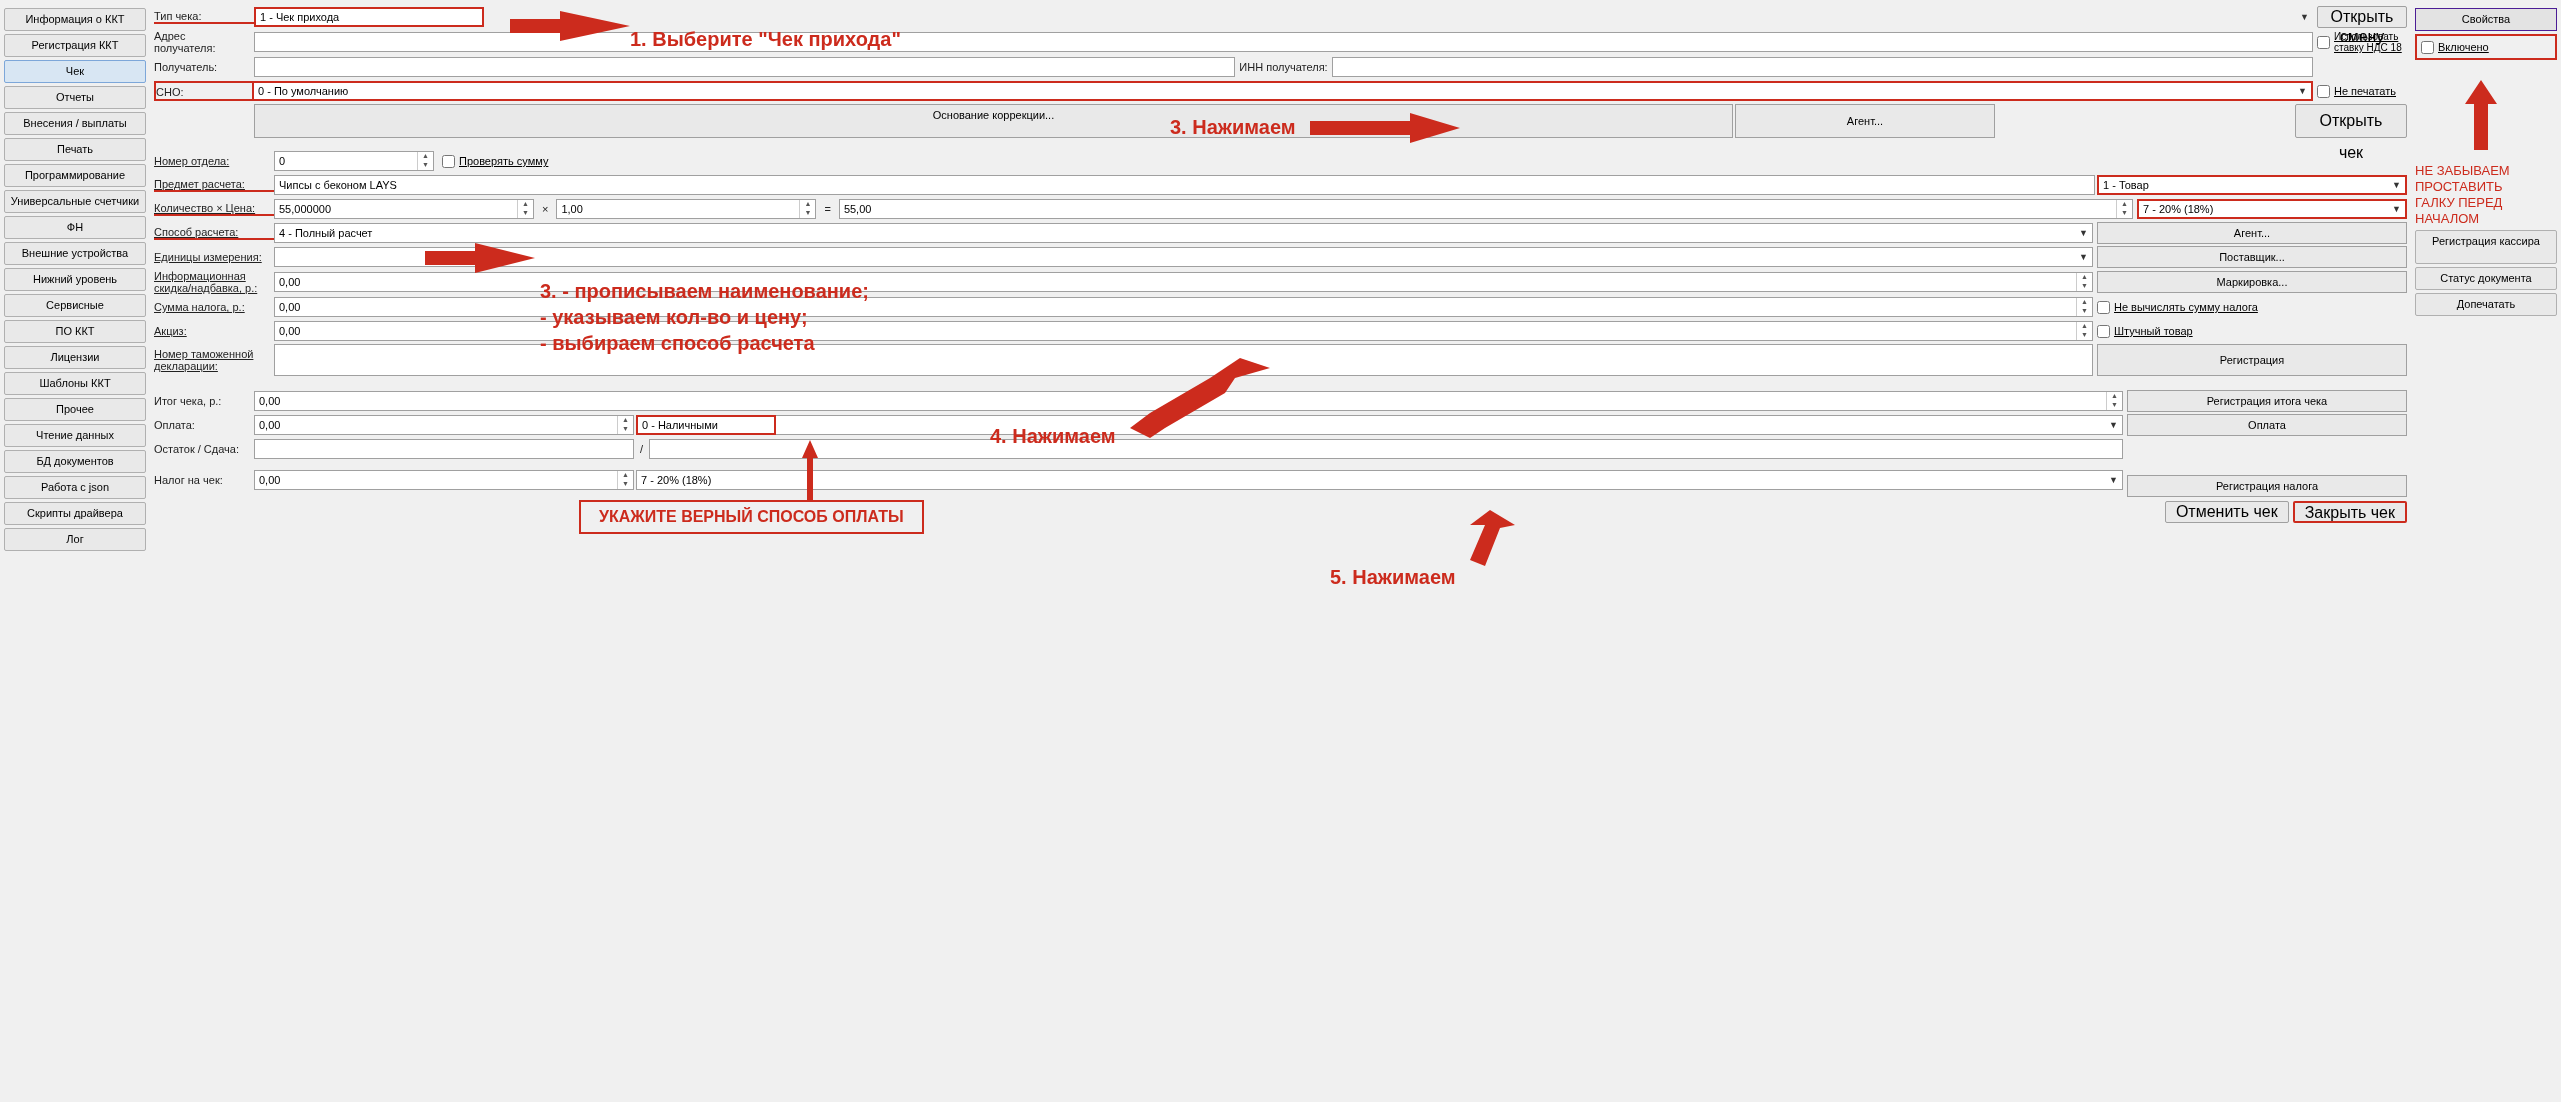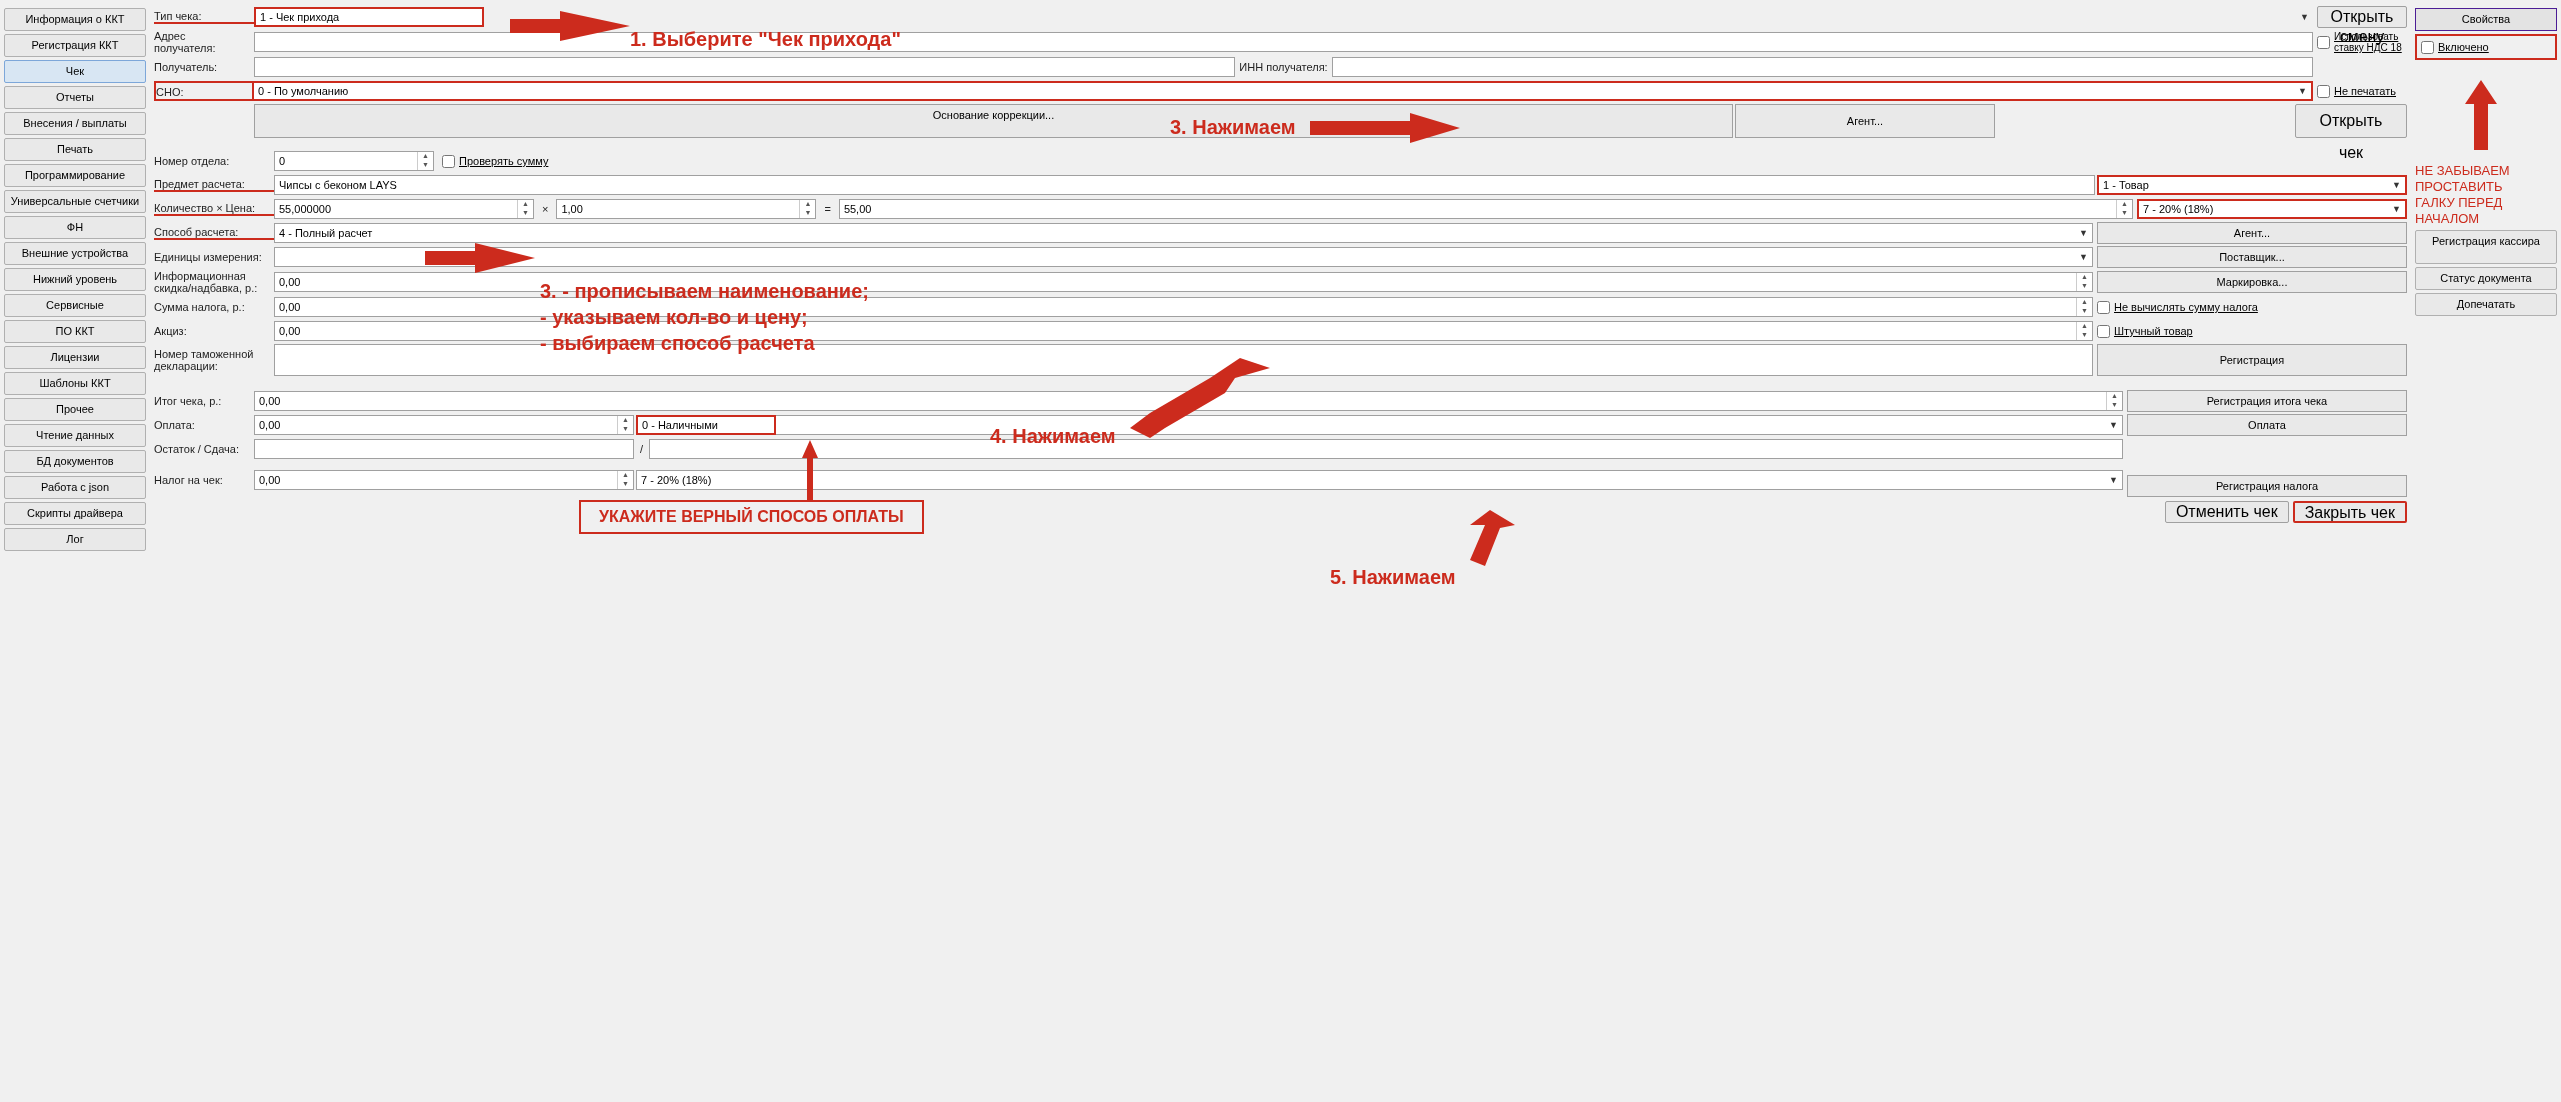--- a/index.html
+++ b/index.html
@@ -49,21 +49,21 @@
     align-items: center;
     margin-bottom: 2px;
     min-height: 22px;
   }
   .label {
     font-size: 11px;
     color: #222;
     padding-right: 6px;
   }
   .label-100 { width: 100px; }
-  .label-120 { width: 120px; }
+  .label-120 { width: 120px; text-decoration: underline; }
   .combo, .text-input, .num-input {
     height: 20px;
     border: 1px solid #a0a0a0;
     background: #fff;
     font-size: 11px;
     padding: 0 4px;
     line-height: 18px;
   }
   .combo {
     display: flex;

